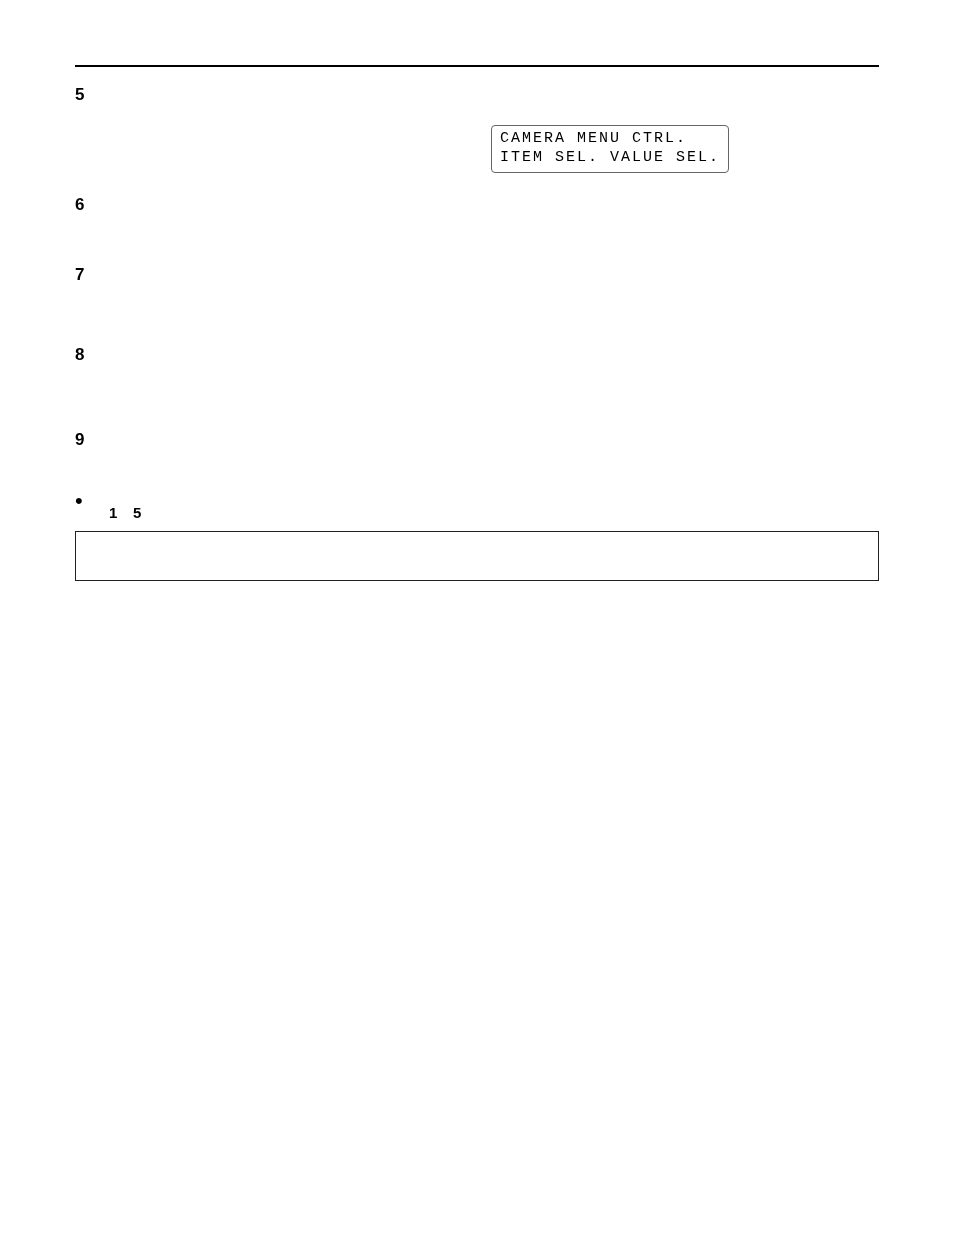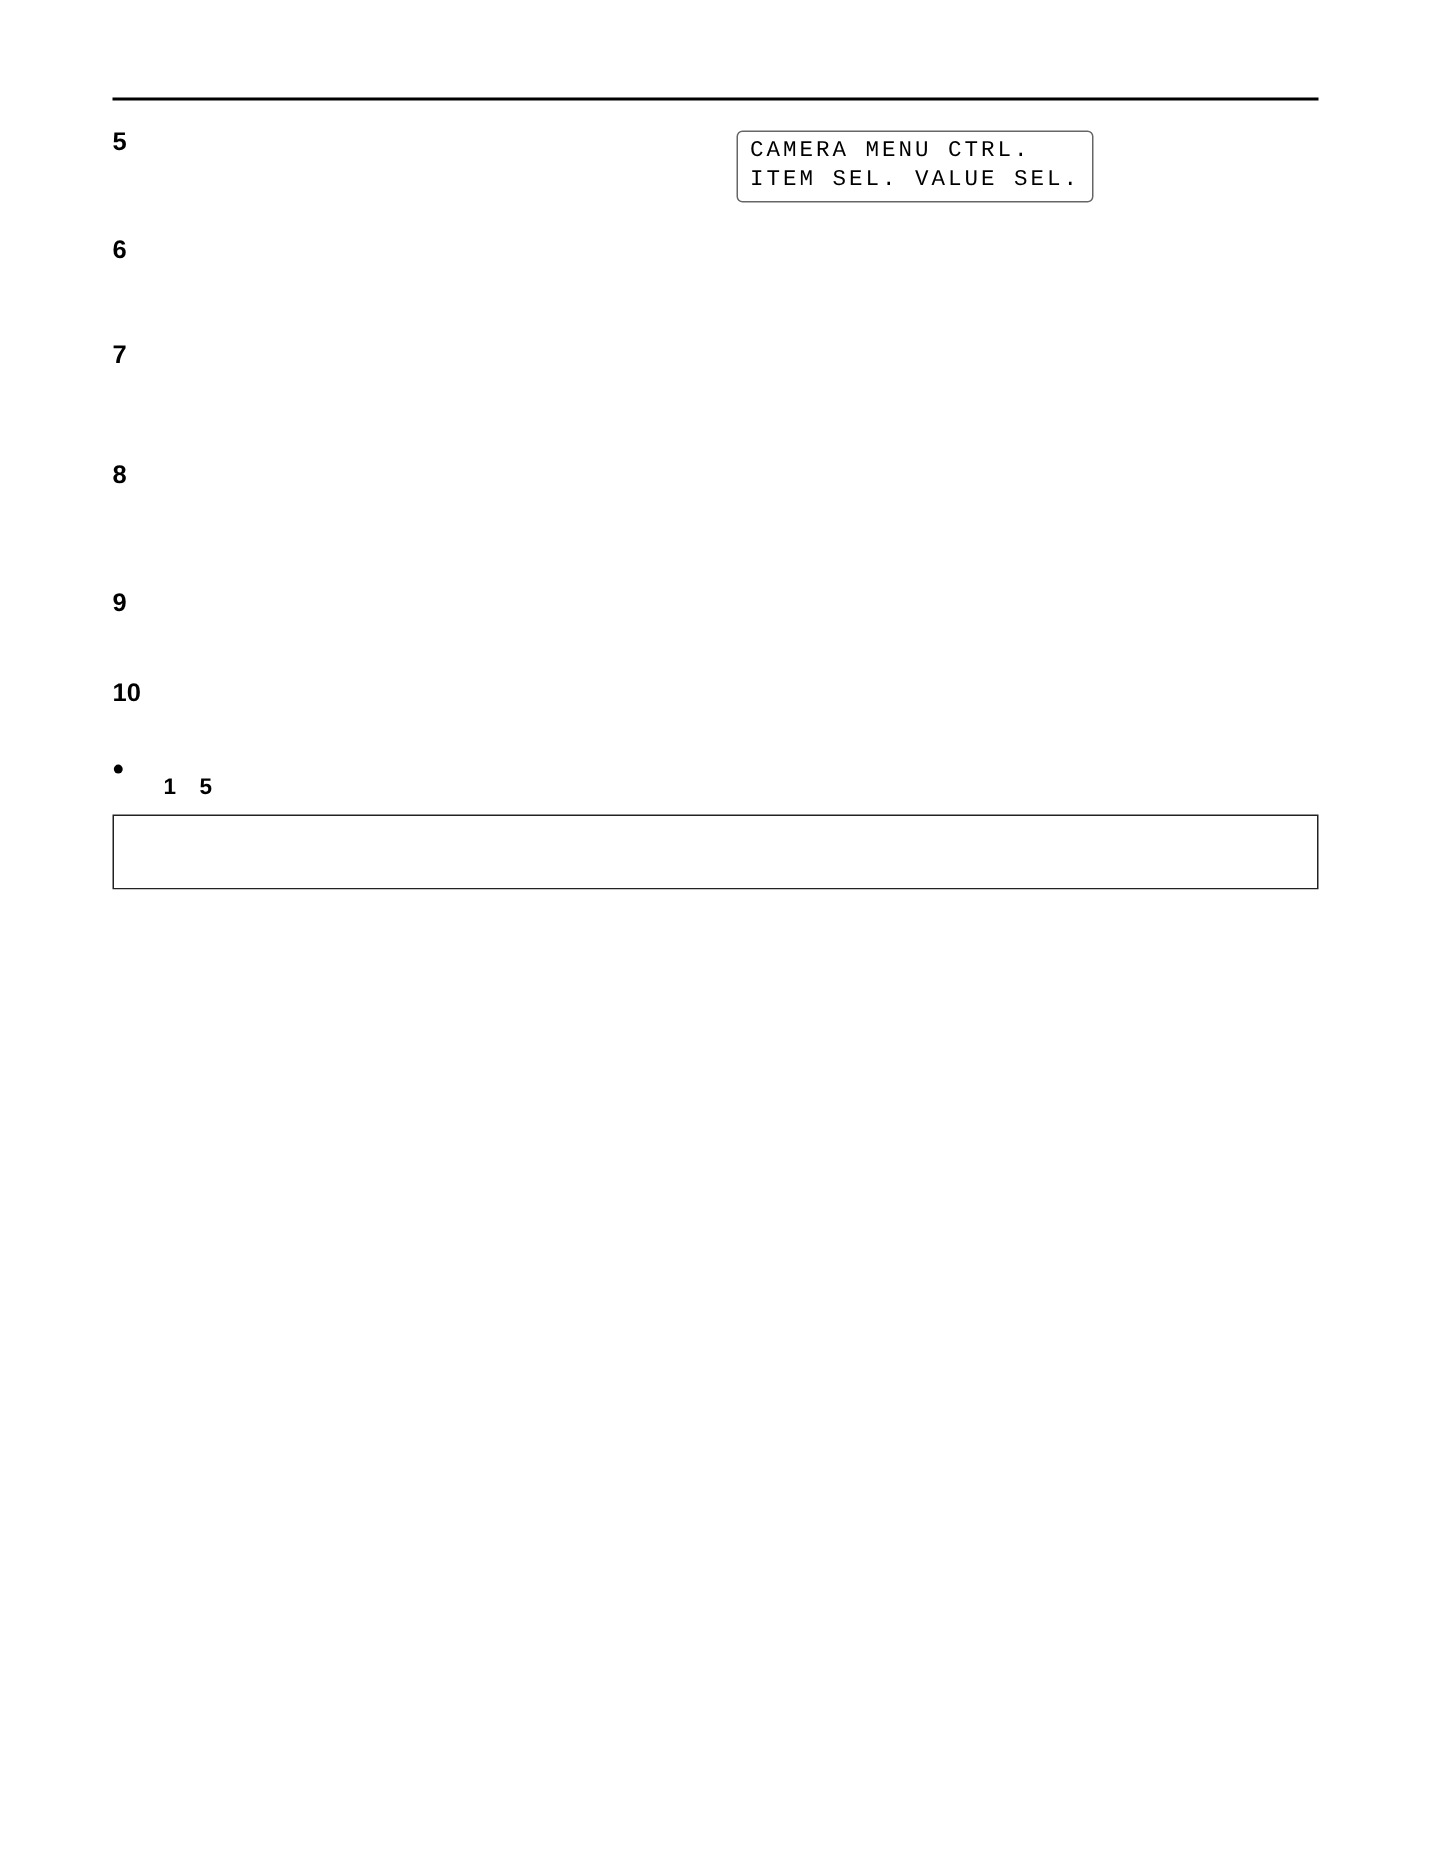--- a/index.html
+++ b/index.html
@@ -50,20 +50,21 @@
     .step5-row {
       display: flex;
       align-items: flex-start;
     }
     .step5-left {
       flex: 1;
     }
     .step5-right {
       flex: 0 0 auto;
       margin-right: 150px;
+      margin-top: 38px;
     }
     .bullet-block {
       display: flex;
       align-items: flex-start;
       margin-top: 22px;
       margin-bottom: 10px;
     }
     .bullet {
       font-size: 22px;
       line-height: 1;
@@ -106,24 +107,20 @@
   <div class="step" style="margin-bottom:65px;">
     <div class="step-num">8</div>
     <div class="step-body"></div>
   </div>
 
   <div class="step" style="margin-bottom:40px;">
     <div class="step-num">9</div>
     <div class="step-body"></div>
   </div>
 
-  <div class="step" style="margin-bottom:30px;">
-    <div class="step-num">10</div>
-    <div class="step-body"></div>
-  </div>
 
   <div class="bullet-block">
     <div class="bullet">•</div>
     <div style="padding-top:14px;text-align:right;">
       <span></span>
       <span style="font-weight:bold; font-family:Verdana,Arial,sans-serif; font-size:15px; padding:0 6px;">1</span>
       <span></span>
       <span style="font-weight:bold; font-family:Verdana,Arial,sans-serif; font-size:15px; padding:0 6px;">5</span>
       <span></span>
     </div>

